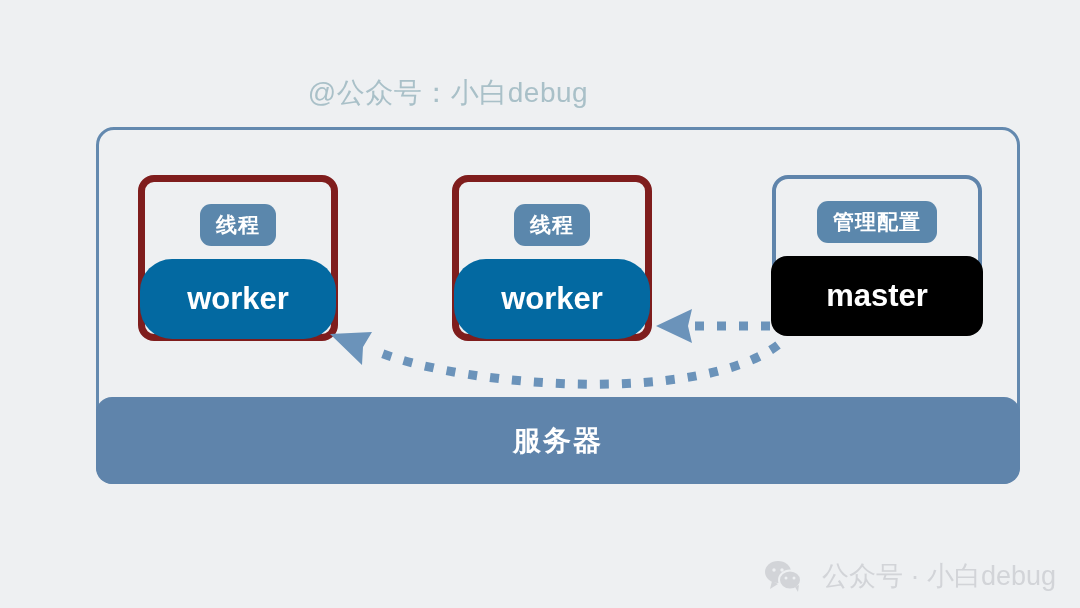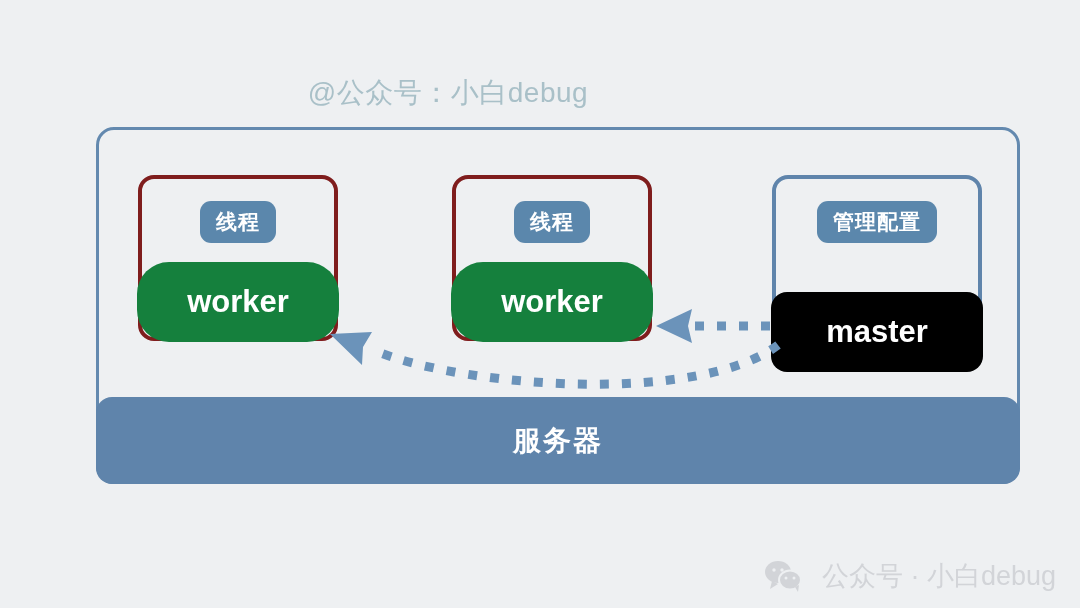--- a/index.html
+++ b/index.html
@@ -66,21 +66,21 @@
     letter-spacing: 2px;
   }
 
   
   .node {
     position: absolute;
     box-sizing: border-box;
     border-radius: 16px;
   }
   .node.worker {
-    border: 4px solid #7f1d1d;
+    border: 7px solid #7f1d1d;
   }
   .node.master {
     border: 4px solid #5f84ab;
   }
 
   .node-top {
     position: absolute;
     left: 0;
     right: 0;
     top: 0;
@@ -105,21 +105,21 @@
     left: -5px;
     right: -5px;
     bottom: -5px;
     height: 80px;
     border-radius: 16px;
     display: flex;
     align-items: center;
     justify-content: center;
   }
   .node.worker .node-body {
-    background: #15803d;
+    background: #0369a1;
     border-radius: 32px;
   }
   .node.master .node-body {
     background: #000000;
   }
   .node-label {
     color: #ffffff;
     font-size: 31px;
     font-weight: bold;
   }
@@ -172,21 +172,21 @@
 
   <div class="node worker" style="left:452px; top:175px; width:200px; height:166px;">
     <div class="node-top">
       <span class="pill">线程</span>
     </div>
     <div class="node-body">
       <span class="node-label">worker</span>
     </div>
   </div>
 
-  <div class="node master" style="left:772px; top:175px; width:210px; height:196px;">
+  <div class="node master" style="left:772px; top:175px; width:210px; height:160px;">
     <div class="node-top">
       <span class="pill">管理配置</span>
     </div>
     <div class="node-body">
       <span class="node-label">master</span>
     </div>
   </div>
 
   <svg class="arrows" viewBox="0 0 1080 608">
 

